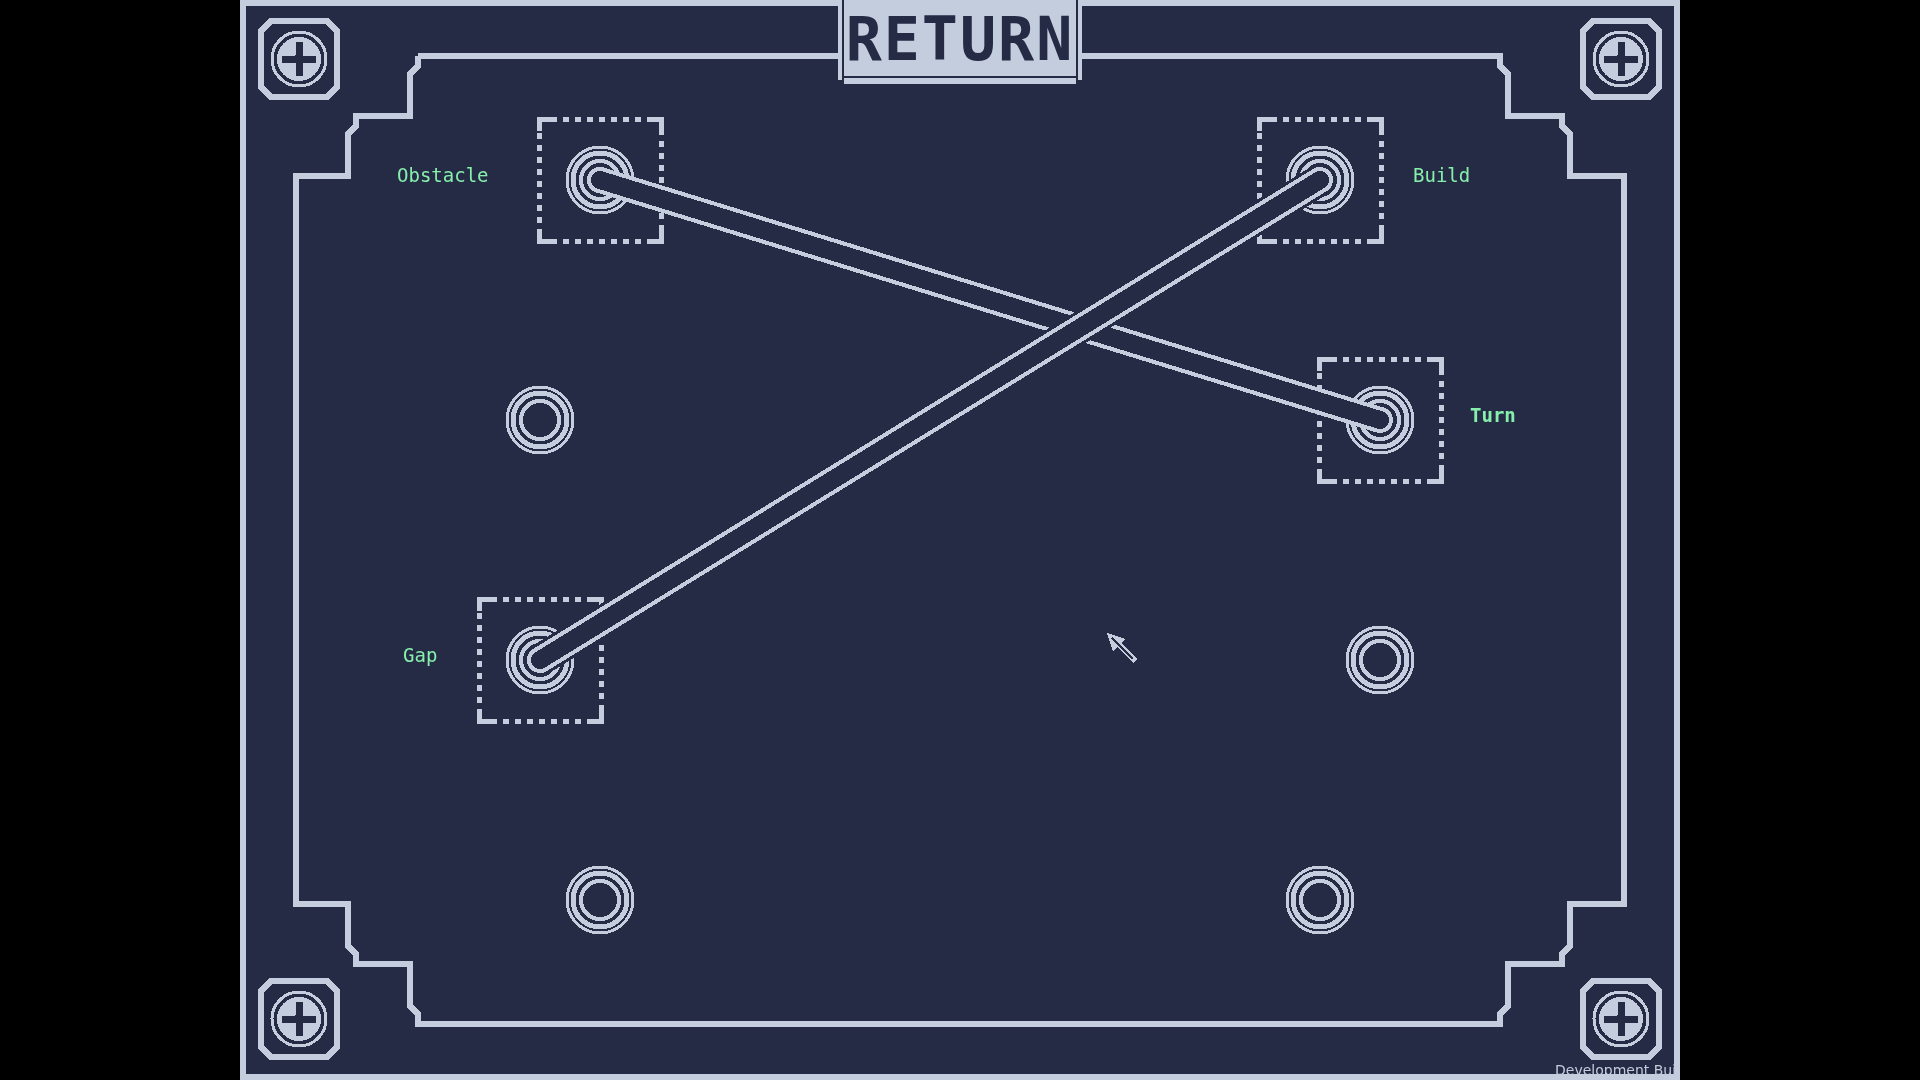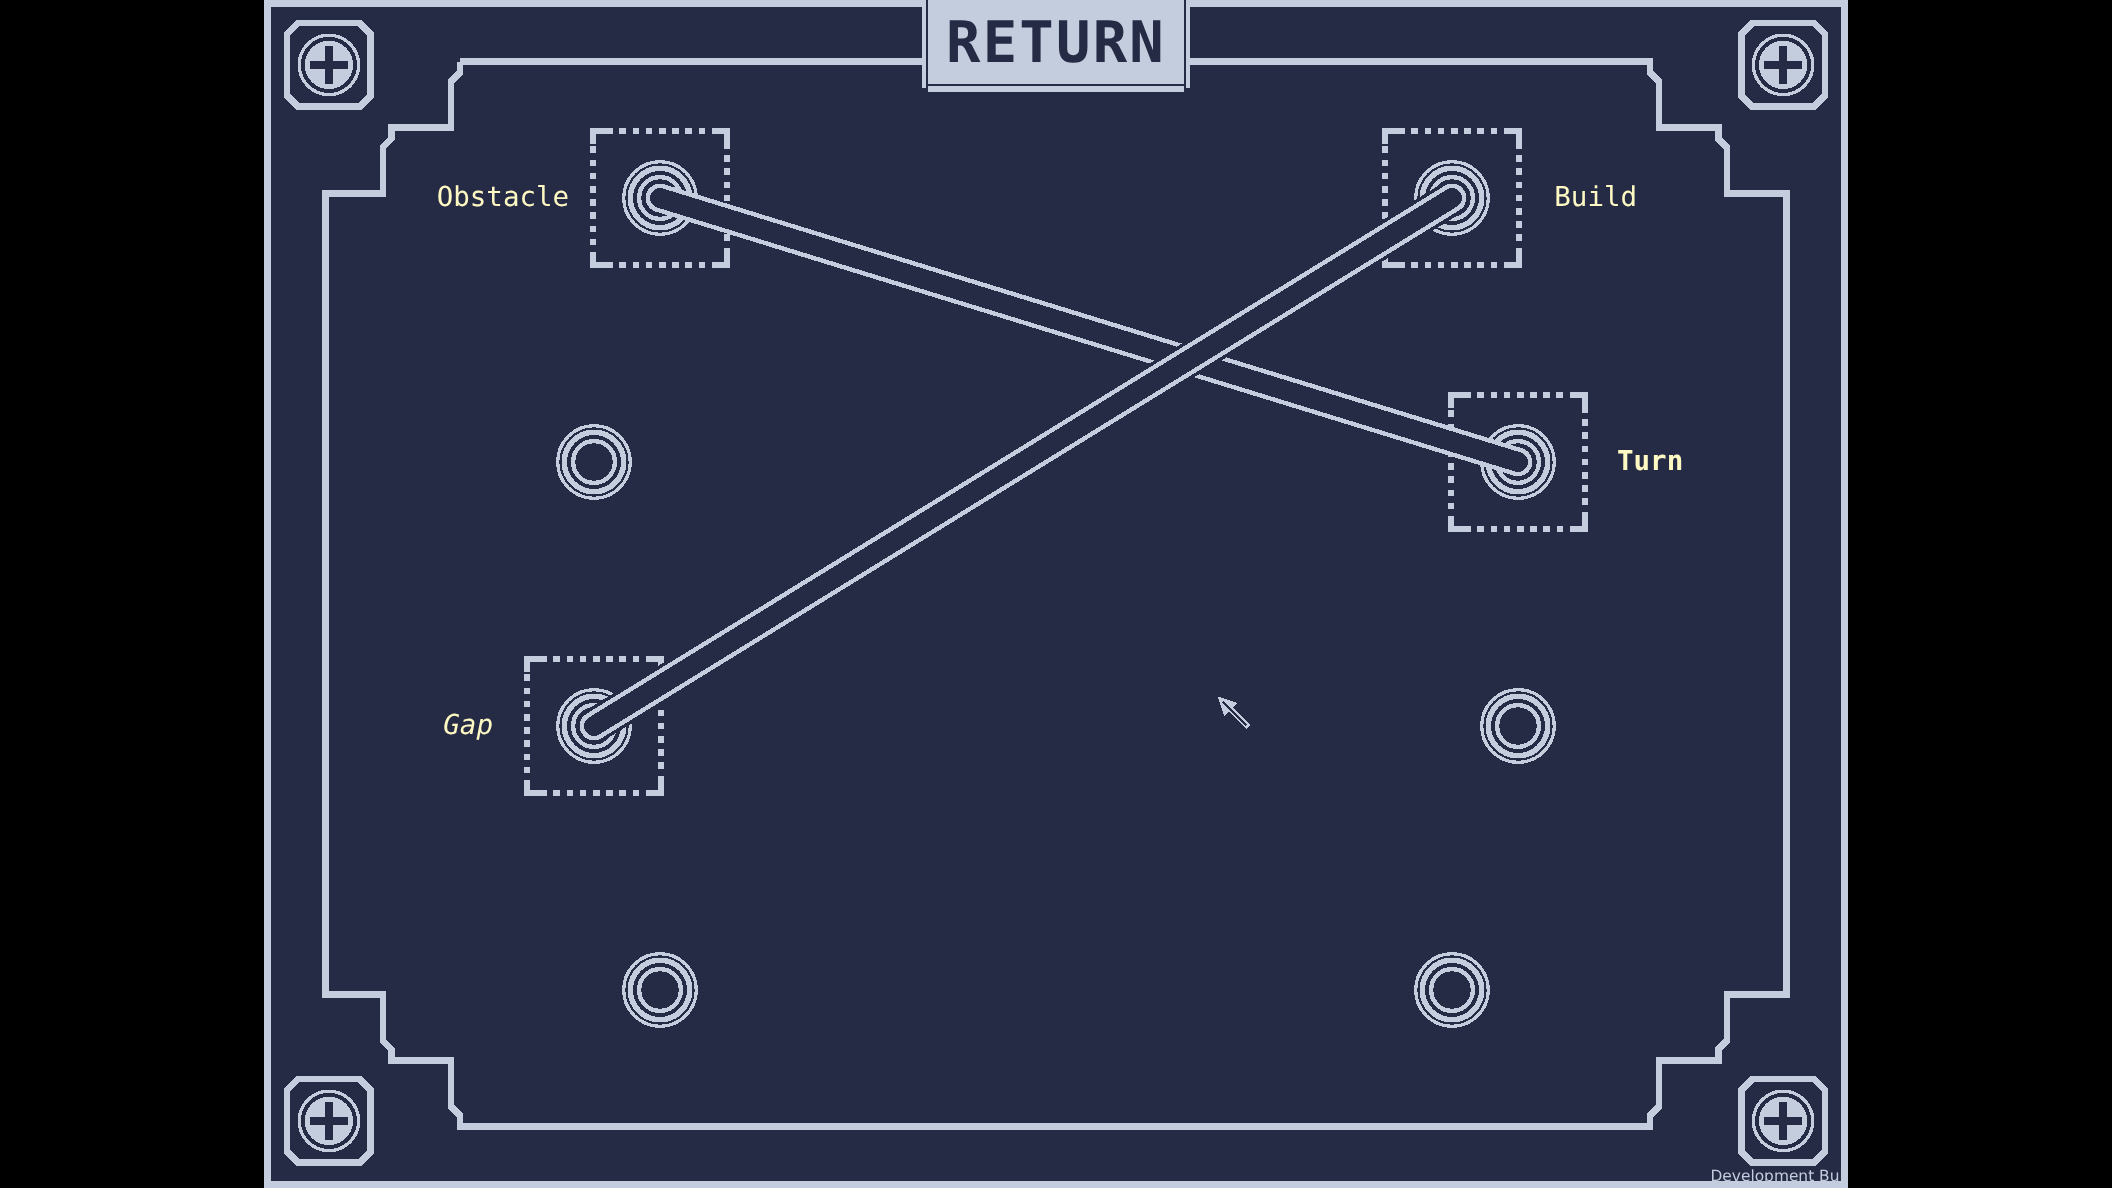--- a/index.html
+++ b/index.html
@@ -1,24 +1,24 @@
 <!DOCTYPE html>
 <html><head>
 <meta charset="utf-8">
 <style>
   html, body { margin:0; padding:0; background:#000; }
   body { width:1920px; height:1080px; position:relative; overflow:hidden;
          font-family:"DejaVu Sans Mono", "Liberation Mono", monospace; }
   #stage { position:absolute; left:0; top:0; width:1920px; height:1080px; }
-  .label { position:absolute; color:#fef9c3; font-family:"DejaVu Sans Mono","Liberation Mono",monospace;
-           font-size:25px; letter-spacing:0px; line-height:1; white-space:nowrap; }
+  .label { position:absolute; color:#86efac; font-family:"DejaVu Sans Mono","Liberation Mono",monospace;
+           font-size:19px; letter-spacing:0px; line-height:1; white-space:nowrap; }
   #return-btn { position:absolute; left:838px; top:0px; width:244px; height:84px; cursor:pointer; }
   #return-text { position:absolute; left:0; top:0; width:100%; height:78px; display:flex;
                  align-items:center; justify-content:center; color:#252a45; font-family:"DejaVu Sans Mono","Liberation Mono",monospace;
-                 font-weight:bold; font-size:52px; letter-spacing:2px; }
+                 font-weight:bold; font-size:60px; letter-spacing:2px; }
   #dev-build { position:absolute; left:1555px; top:1062px; font-family:"DejaVu Sans","Liberation Sans",sans-serif;
                font-size:14px; color:#c3cddd; white-space:nowrap; width:122px; overflow:hidden; }
 </style>
 </head>
 <body>
 
 <svg id="stage" width="1920" height="1080" viewBox="0 0 1920 1080" xmlns="http://www.w3.org/2000/svg" shape-rendering="crispEdges">
   <defs>
     <g id="screw">
 
@@ -105,15 +105,15 @@
   </g>
 </svg>
 
 <div id="return-btn">
   <div id="return-text">RETURN</div>
 </div>
 
 <div class="label" style="left:397px; top:166px;">Obstacle</div>
 <div class="label" style="left:1413px; top:166px;">Build</div>
 <div class="label" style="left:1470px; top:406px;font-weight:bold;">Turn</div>
-<div class="label" style="left:403px; top:646px;font-style:italic;">Gap</div>
+<div class="label" style="left:403px; top:646px;">Gap</div>
 
 <div id="dev-build">Development Build</div>
 
 </body></html>

